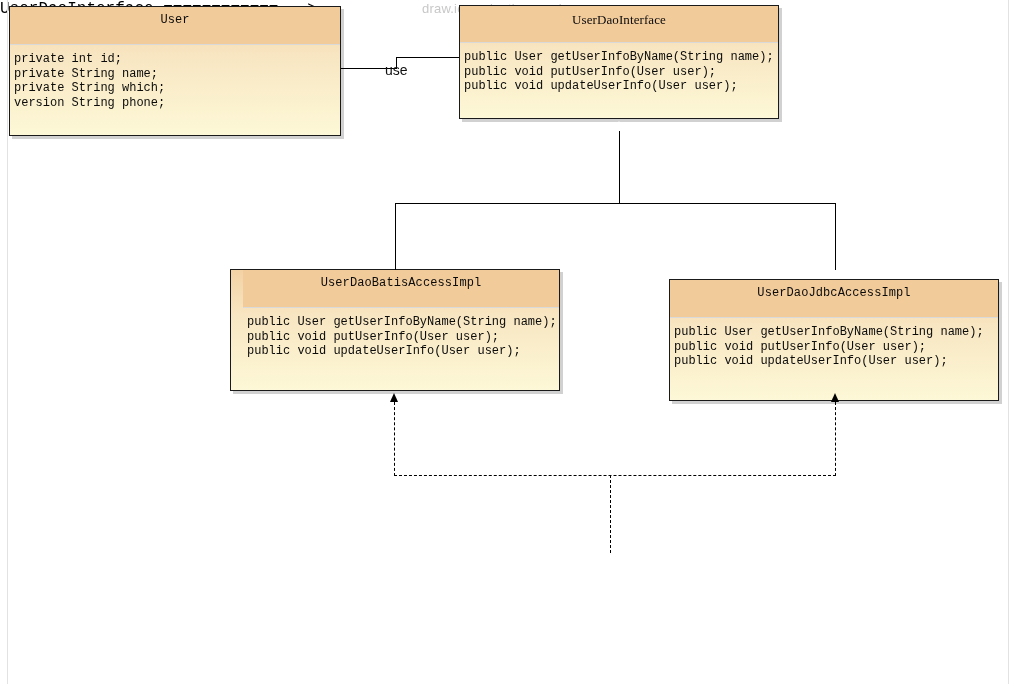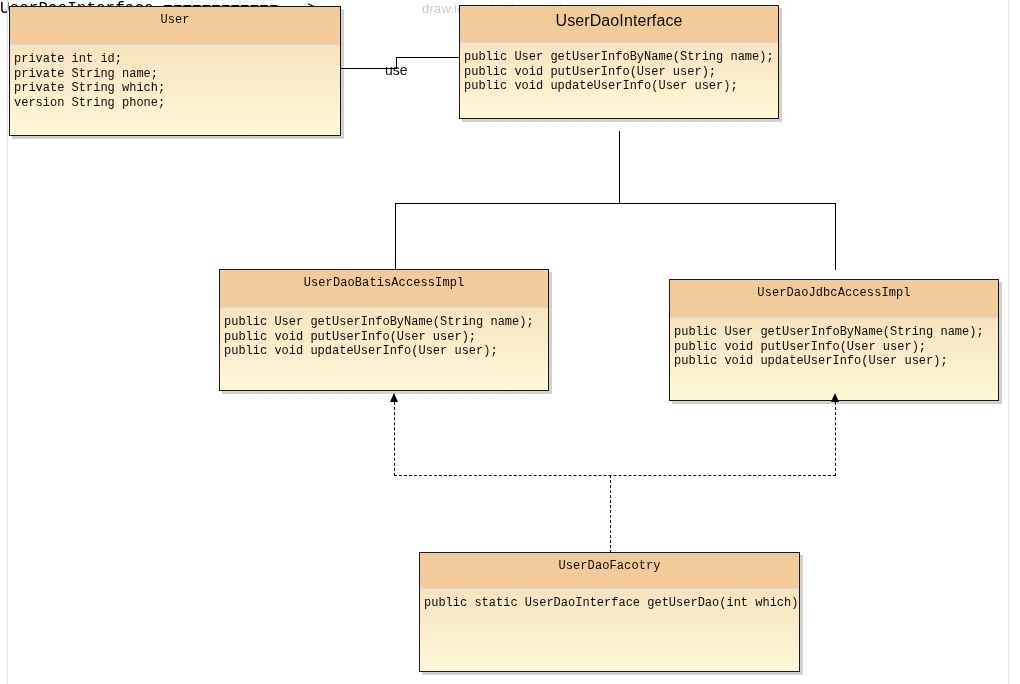--- a/index.html
+++ b/index.html
@@ -52,39 +52,39 @@
     width: 100%;
     background: #f2cb9b;
     border-bottom: 1px solid #d9d9d9;
     text-align: center;
     color: #0b0b0b;
     font-size: 12px;
     letter-spacing: .1px;
     padding-top: 6px;
   }
   .uml.iface .hdr {
-    font-family: Liberation Sans, sans-serif;
-    font-size: 16px;
+    font-family: Liberation Serif, serif;
+    font-size: 13px;
   }
   .uml .body {
     padding: 7px 0 0 4px;
   }
   .uml .body .line {
     font-size: 12px;
     line-height: 14.6px;
     color: #0b0b0b;
     white-space: pre;
   }
 
   
   #box-user            { left: 9px;   top: 6px;   width: 332px; height: 130px; }
   #box-user .hdr       { height: 38px; }
   #box-iface           { left: 459px; top: 5px;   width: 320px; height: 114px; }
   #box-iface .hdr      { height: 37px; }
-  #box-batis           { left: 219px; top: 269px; width: 330px; height: 122px; }
+  #box-batis           { left: 230px; top: 269px; width: 330px; height: 122px; padding-left: 12px; }
   #box-batis .hdr      { height: 38px; }
   #box-jdbc            { left: 669px; top: 269px; width: 330px; height: 122px; margin-top: 10px; }
   #box-jdbc .hdr       { height: 38px; }
   #box-factory         { left: 419px; top: 552px; width: 381px; height: 120px; }
   #box-factory .hdr    { height: 36px; }
 
   
   .edge { position: absolute; background: #000000; }
   .edge.h { height: 1px; }
   .edge.v { width: 1px; }
@@ -192,26 +192,20 @@
   <div class="uml" id="box-jdbc">
     <div class="hdr">UserDaoJdbcAccessImpl</div>
     <div class="body">
       <div class="line">public User getUserInfoByName(String name);</div>
       <div class="line">public void putUserInfo(User user);</div>
       <div class="line">public void updateUserInfo(User user);</div>
     </div>
   </div>
 
   
-  <div class="uml" id="box-factory">
-    <div class="hdr">UserDaoFacotry</div>
-    <div class="body">
-      <div class="line">public static UserDaoInterface getUserDao(int which)</div>
-    </div>
-  </div>
 
    UserDaoInterface ============ --&gt;
   <div class="edge h" style="left:341px; top:68px; width:55px;"></div>
   <div class="edge v" style="left:396px; top:57px; height:12px;"></div>
   <div class="edge h" style="left:396px; top:57px; width:63px;"></div>
   <div class="edge-label" style="left:385px; top:62px;">use</div>
 
   
   <div class="edge v" style="left:619px; top:131px; height:72px;"></div>
   <div class="edge h" style="left:395px; top:203px; width:440px;"></div>

